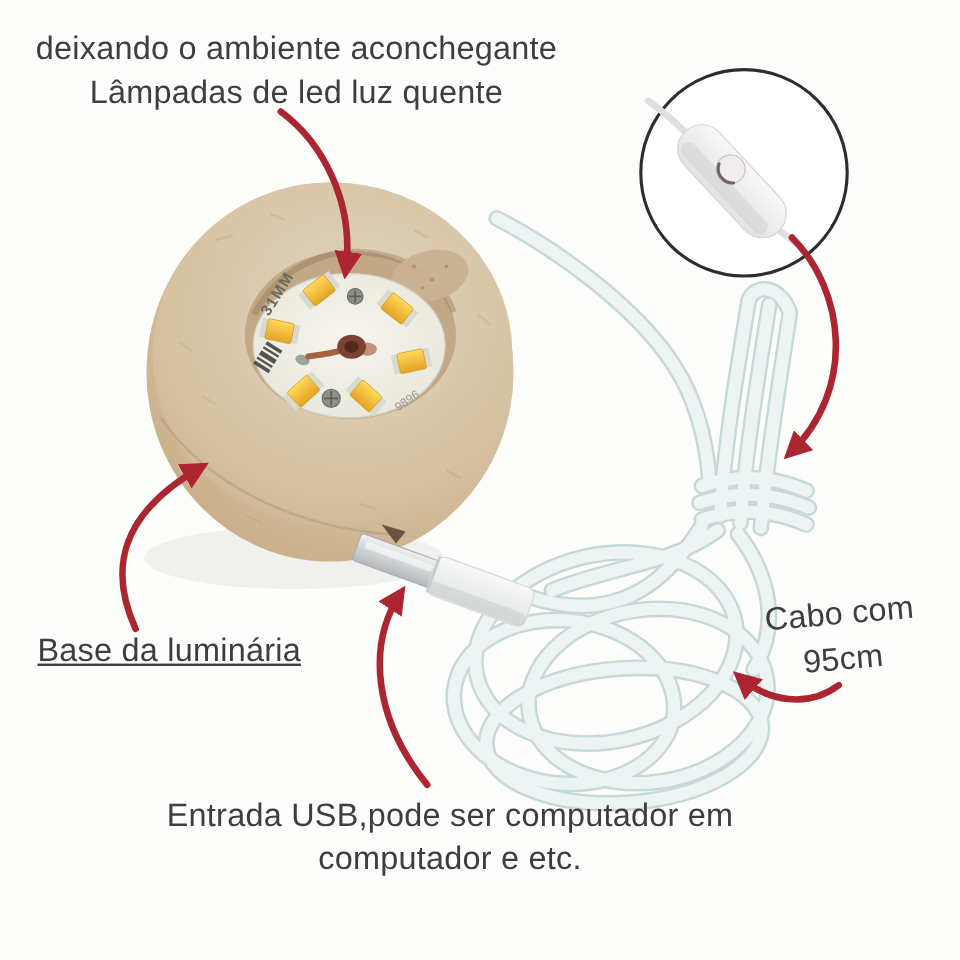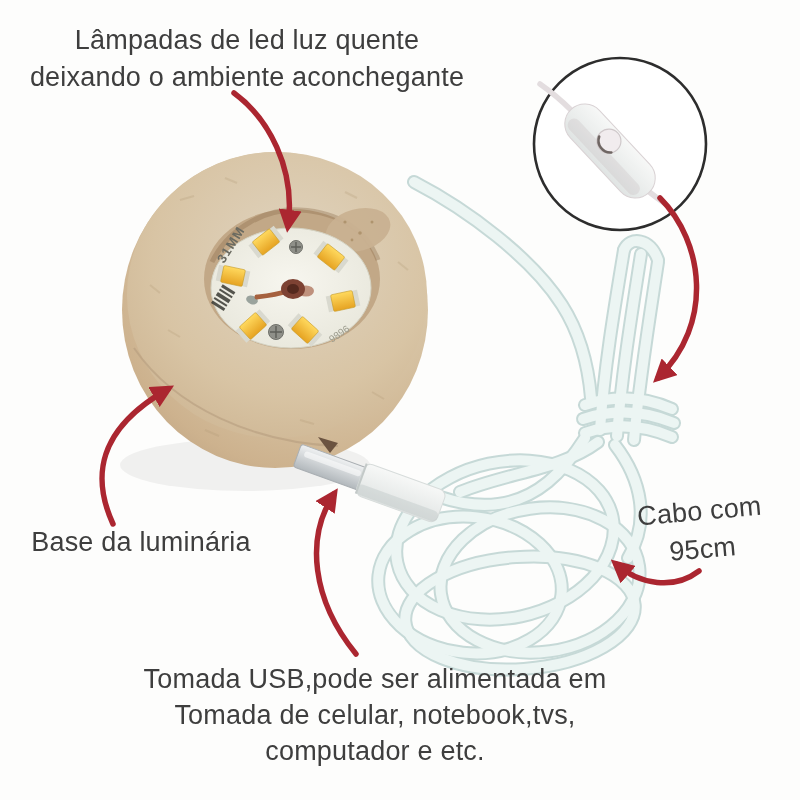--- a/index.html
+++ b/index.html
@@ -5,21 +5,21 @@
   html,body{margin:0;padding:0;}
   body{width:800px;height:800px;background:#fdfdfc;overflow:hidden;
        font-family:"Liberation Sans", sans-serif;}
   #stage{position:relative;width:800px;height:800px;background:#fdfdfc;}
   #art{position:absolute;left:0;top:0;}
   .label{position:absolute;color:#3e3e3e;font-size:27px;line-height:37px;
          text-align:center;letter-spacing:.2px;}
   .label div{white-space:nowrap;}
   #label-led{left:2px;top:22px;width:490px;}
   #label-switch{left:505px;top:26px;width:280px;}
-  #label-base{left:11px;top:524px;width:260px;}
+  #label-base{left:11px;top:524px;width:260px;text-decoration:underline;}
   #label-cable{left:616px;top:492px;width:170px;line-height:38px;
                transform:rotate(-5deg);}
   #label-usb{left:75px;top:661px;width:600px;line-height:36px;}
   
   .cable-under{fill:none;stroke:#c6d9d7;stroke-width:14;stroke-linecap:round;}
   .cable-over{fill:none;stroke:#ecf5f3;stroke-width:10;stroke-linecap:round;}
   .red-arrow{fill:none;stroke:#ab2630;stroke-width:5.5;stroke-linecap:round;}
   .cord{fill:none;stroke:#e3dddf;stroke-width:5.5;stroke-linecap:round;}
   .svg-marking{font-family:"Liberation Sans", sans-serif;}
 </style>
@@ -202,33 +202,32 @@
     <g>
       <path class="red-arrow" marker-end="url(#ah)" d="M234,93 C268,118 296,168 288,226"></path>
       <path class="red-arrow" marker-end="url(#ah)" d="M113,524 C92,478 96,430 168,389"></path>
       <path class="red-arrow" marker-end="url(#ah)" d="M356,654 C312,600 305,538 334,494"></path>
       <path class="red-arrow" marker-end="url(#ah)" d="M699,571 C674,590 640,585 616,564"></path>
       <path class="red-arrow" marker-end="url(#ah)" d="M660,198 C704,242 714,324 658,378"></path>
     </g>
   </svg>
 
   <div class="label" id="label-led">
+    <div>deixando o ambiente aconchegante</div>
     <div>Lâmpadas de led luz quente</div>
-    <div>deixando o ambiente aconchegante</div>
   </div>
 
 
   <div class="label" id="label-base">
     <div>Base da luminária</div>
   </div>
 
   <div class="label" id="label-cable">
     <div>Cabo com</div>
     <div>95cm</div>
   </div>
 
   <div class="label" id="label-usb">
-    <div>Tomada USB,pode ser alimentada em</div>
-    <div>Tomada de celular, notebook,tvs,</div>
+    <div>Entrada USB,pode ser computador em</div>
     <div>computador e etc.</div>
   </div>
 
 </div>
 
 </body></html>

